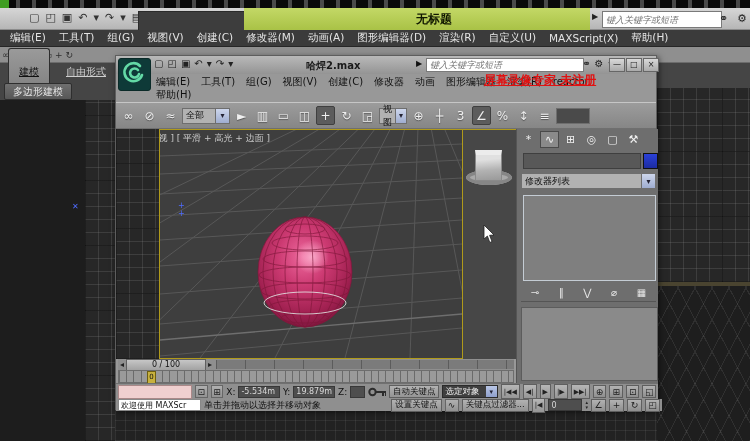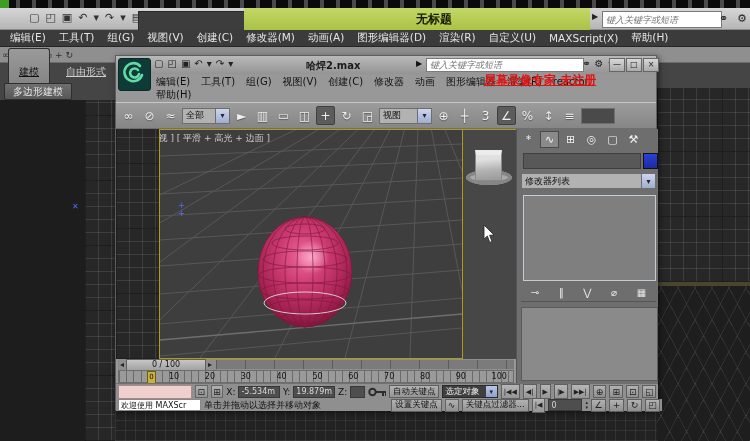--- a/index.html
+++ b/index.html
@@ -261,21 +261,21 @@
         <span class="val">全部</span>
         <span class="car">▾</span>
       </div>
       <span class="tbi">►</span>
       <span class="tbi">▥</span>
       <span class="tbi">▭</span>
       <span class="tbi">◫</span>
       <span class="tbi pressed">+</span>
       <span class="tbi">↻</span>
       <span class="tbi">◲</span>
-      <div class="dd" style="width:53px;">
+      <div class="dd" style="width:28px;">
         <span class="val">视图</span>
         <span class="car">▾</span>
       </div>
       <span class="tbi">⊕</span>
       <span class="tbi">┼</span>
       <span class="tbi">3</span>
       <span class="tbi pressed">∠</span>
       <span class="tbi">%</span>
       <span class="tbi">↕</span>
       <span class="tbi">≡</span>
@@ -381,32 +381,20 @@
     <div class="abs" id="t-slider">
       <span class="tsbtn">◂</span>
       <div id="t-handle">
         <span>0 / 100</span>
       </div>
       <span class="tsbtn">▸</span>
       <div id="t-ruler"></div>
     </div>
     <div class="abs" id="trackbar">
       <div class="abs" id="tb-marker">0</div>
-      <div class="abs" id="tb-nums">
-        <span>10</span>
-        <span>20</span>
-        <span>30</span>
-        <span>40</span>
-        <span>50</span>
-        <span>60</span>
-        <span>70</span>
-        <span>80</span>
-        <span>90</span>
-        <span>100</span>
-      </div>
     </div>
 
     <div class="abs" id="srow1">
       <div id="listener-pink"></div>
       <span class="sicon">⊡</span>
       <span class="sicon">⊞</span>
       <span>X:</span>
       <div class="sfield" style="width:46px;">
         <span>-5.534m</span>
         </div>

